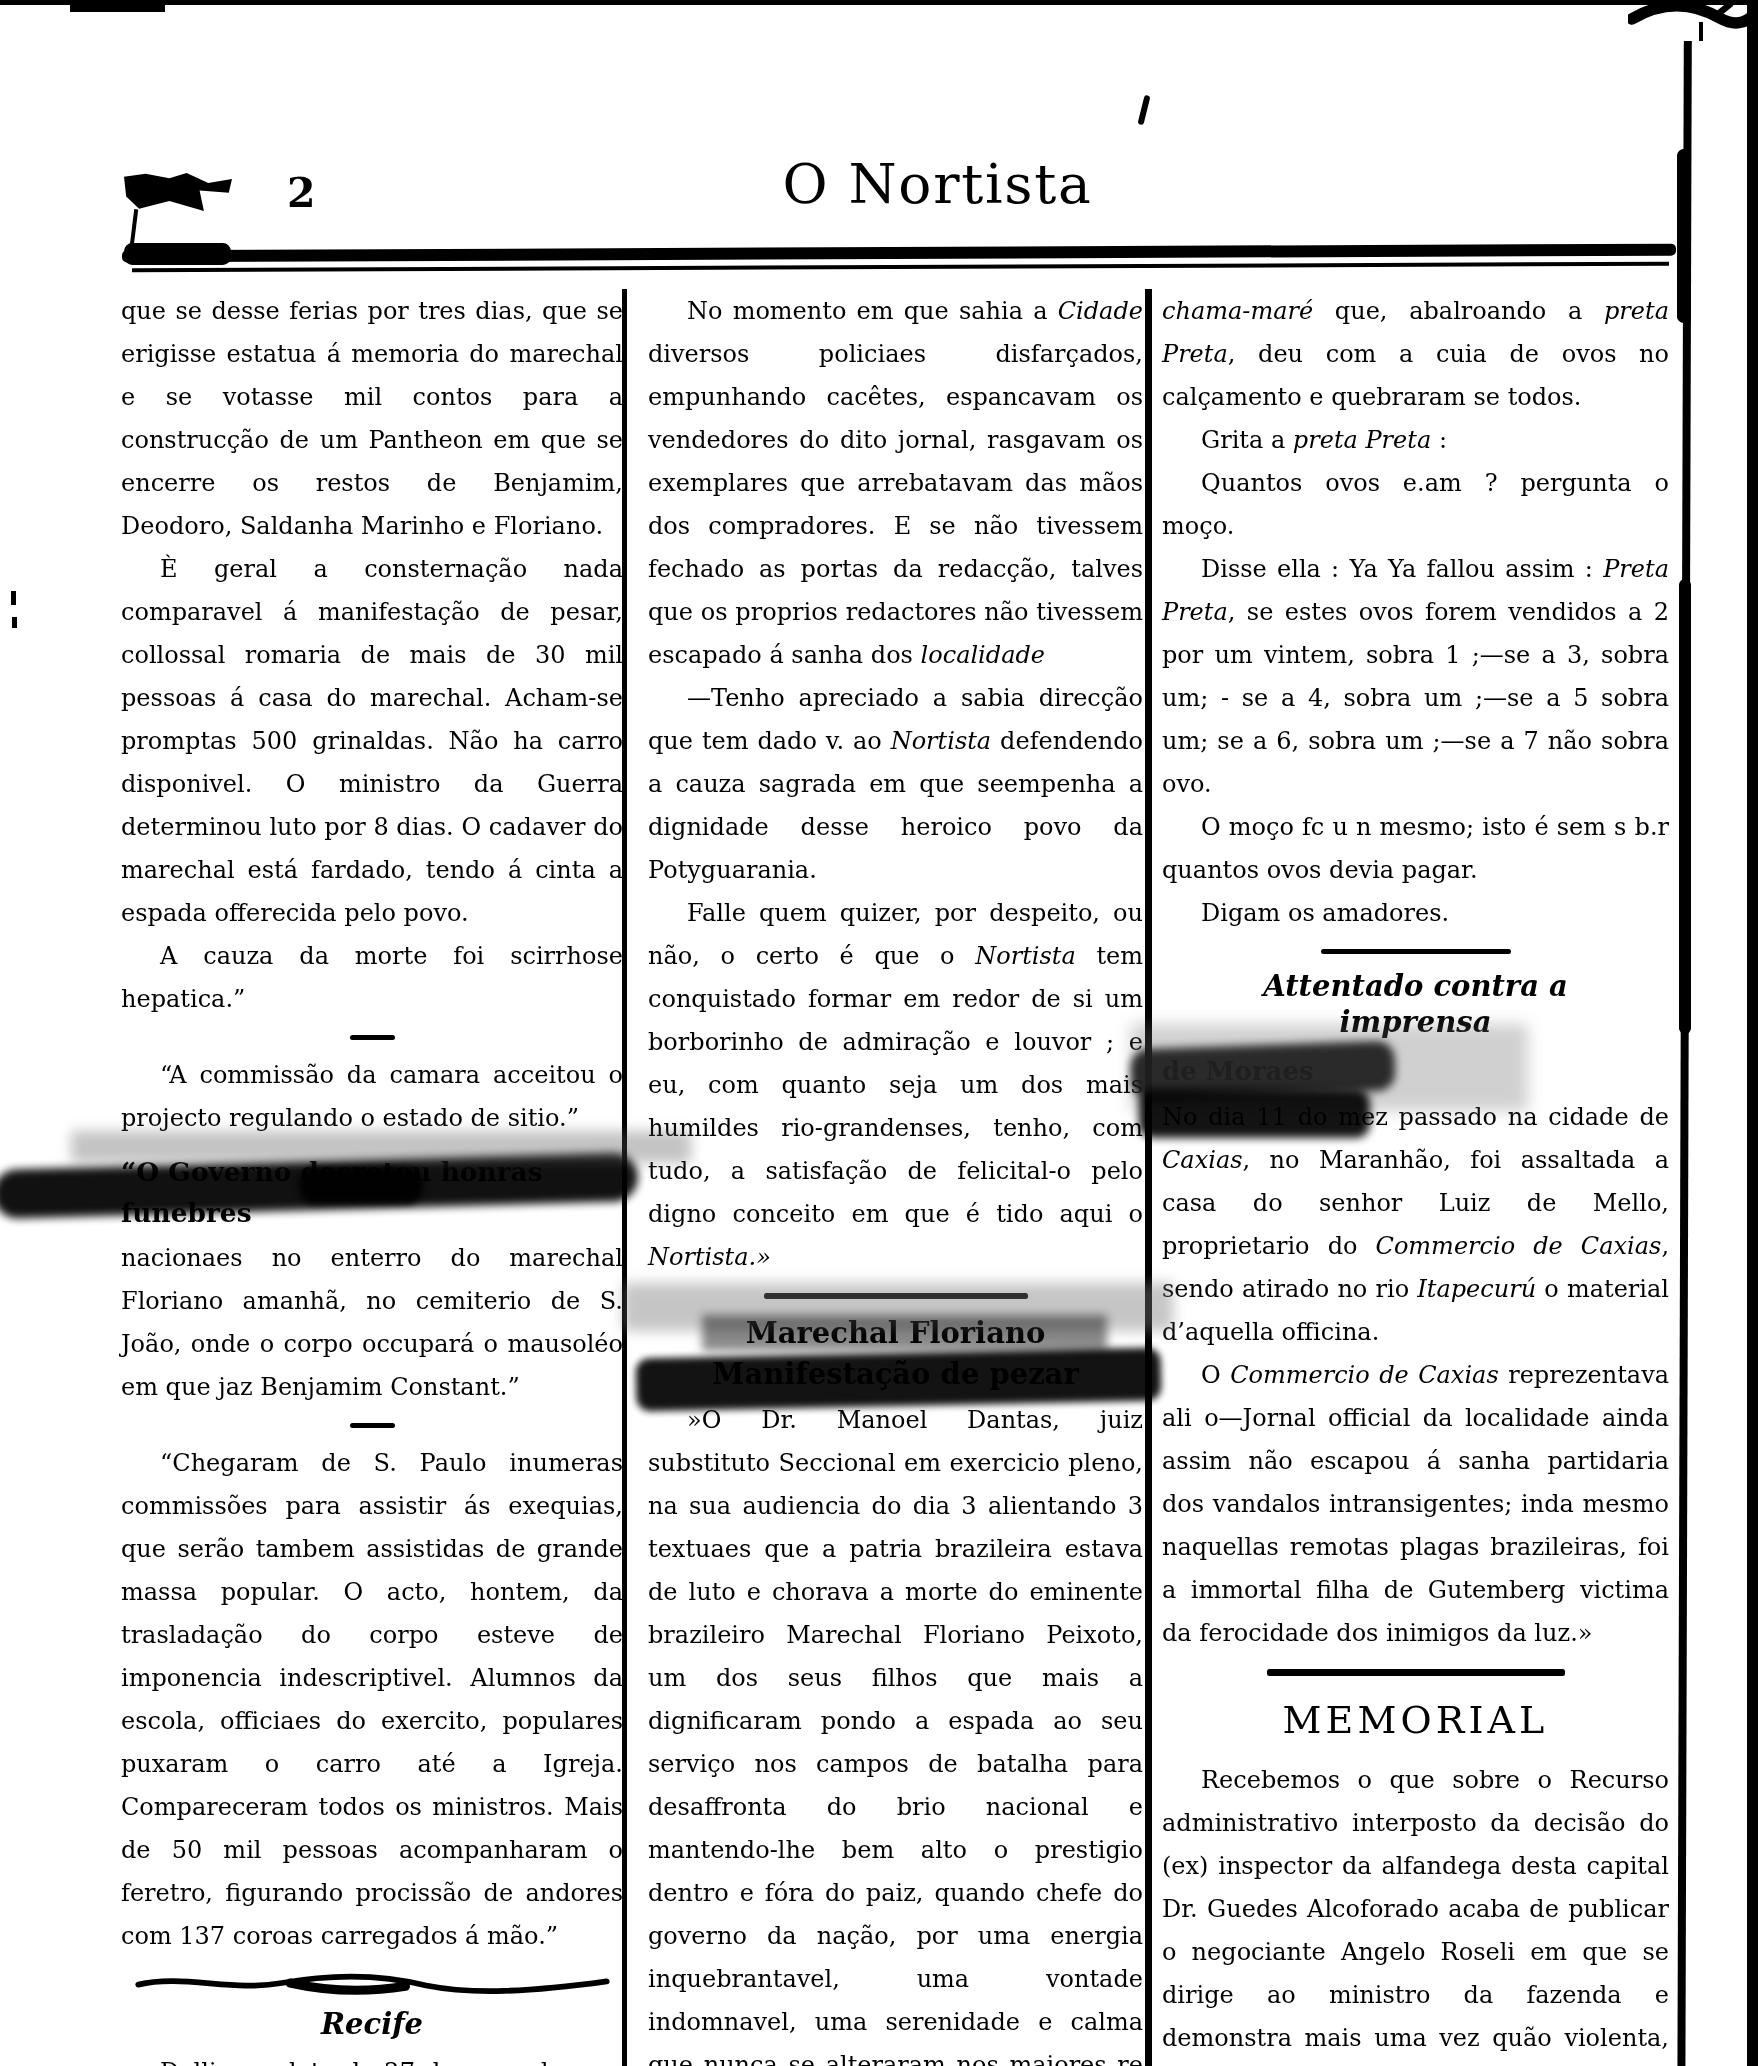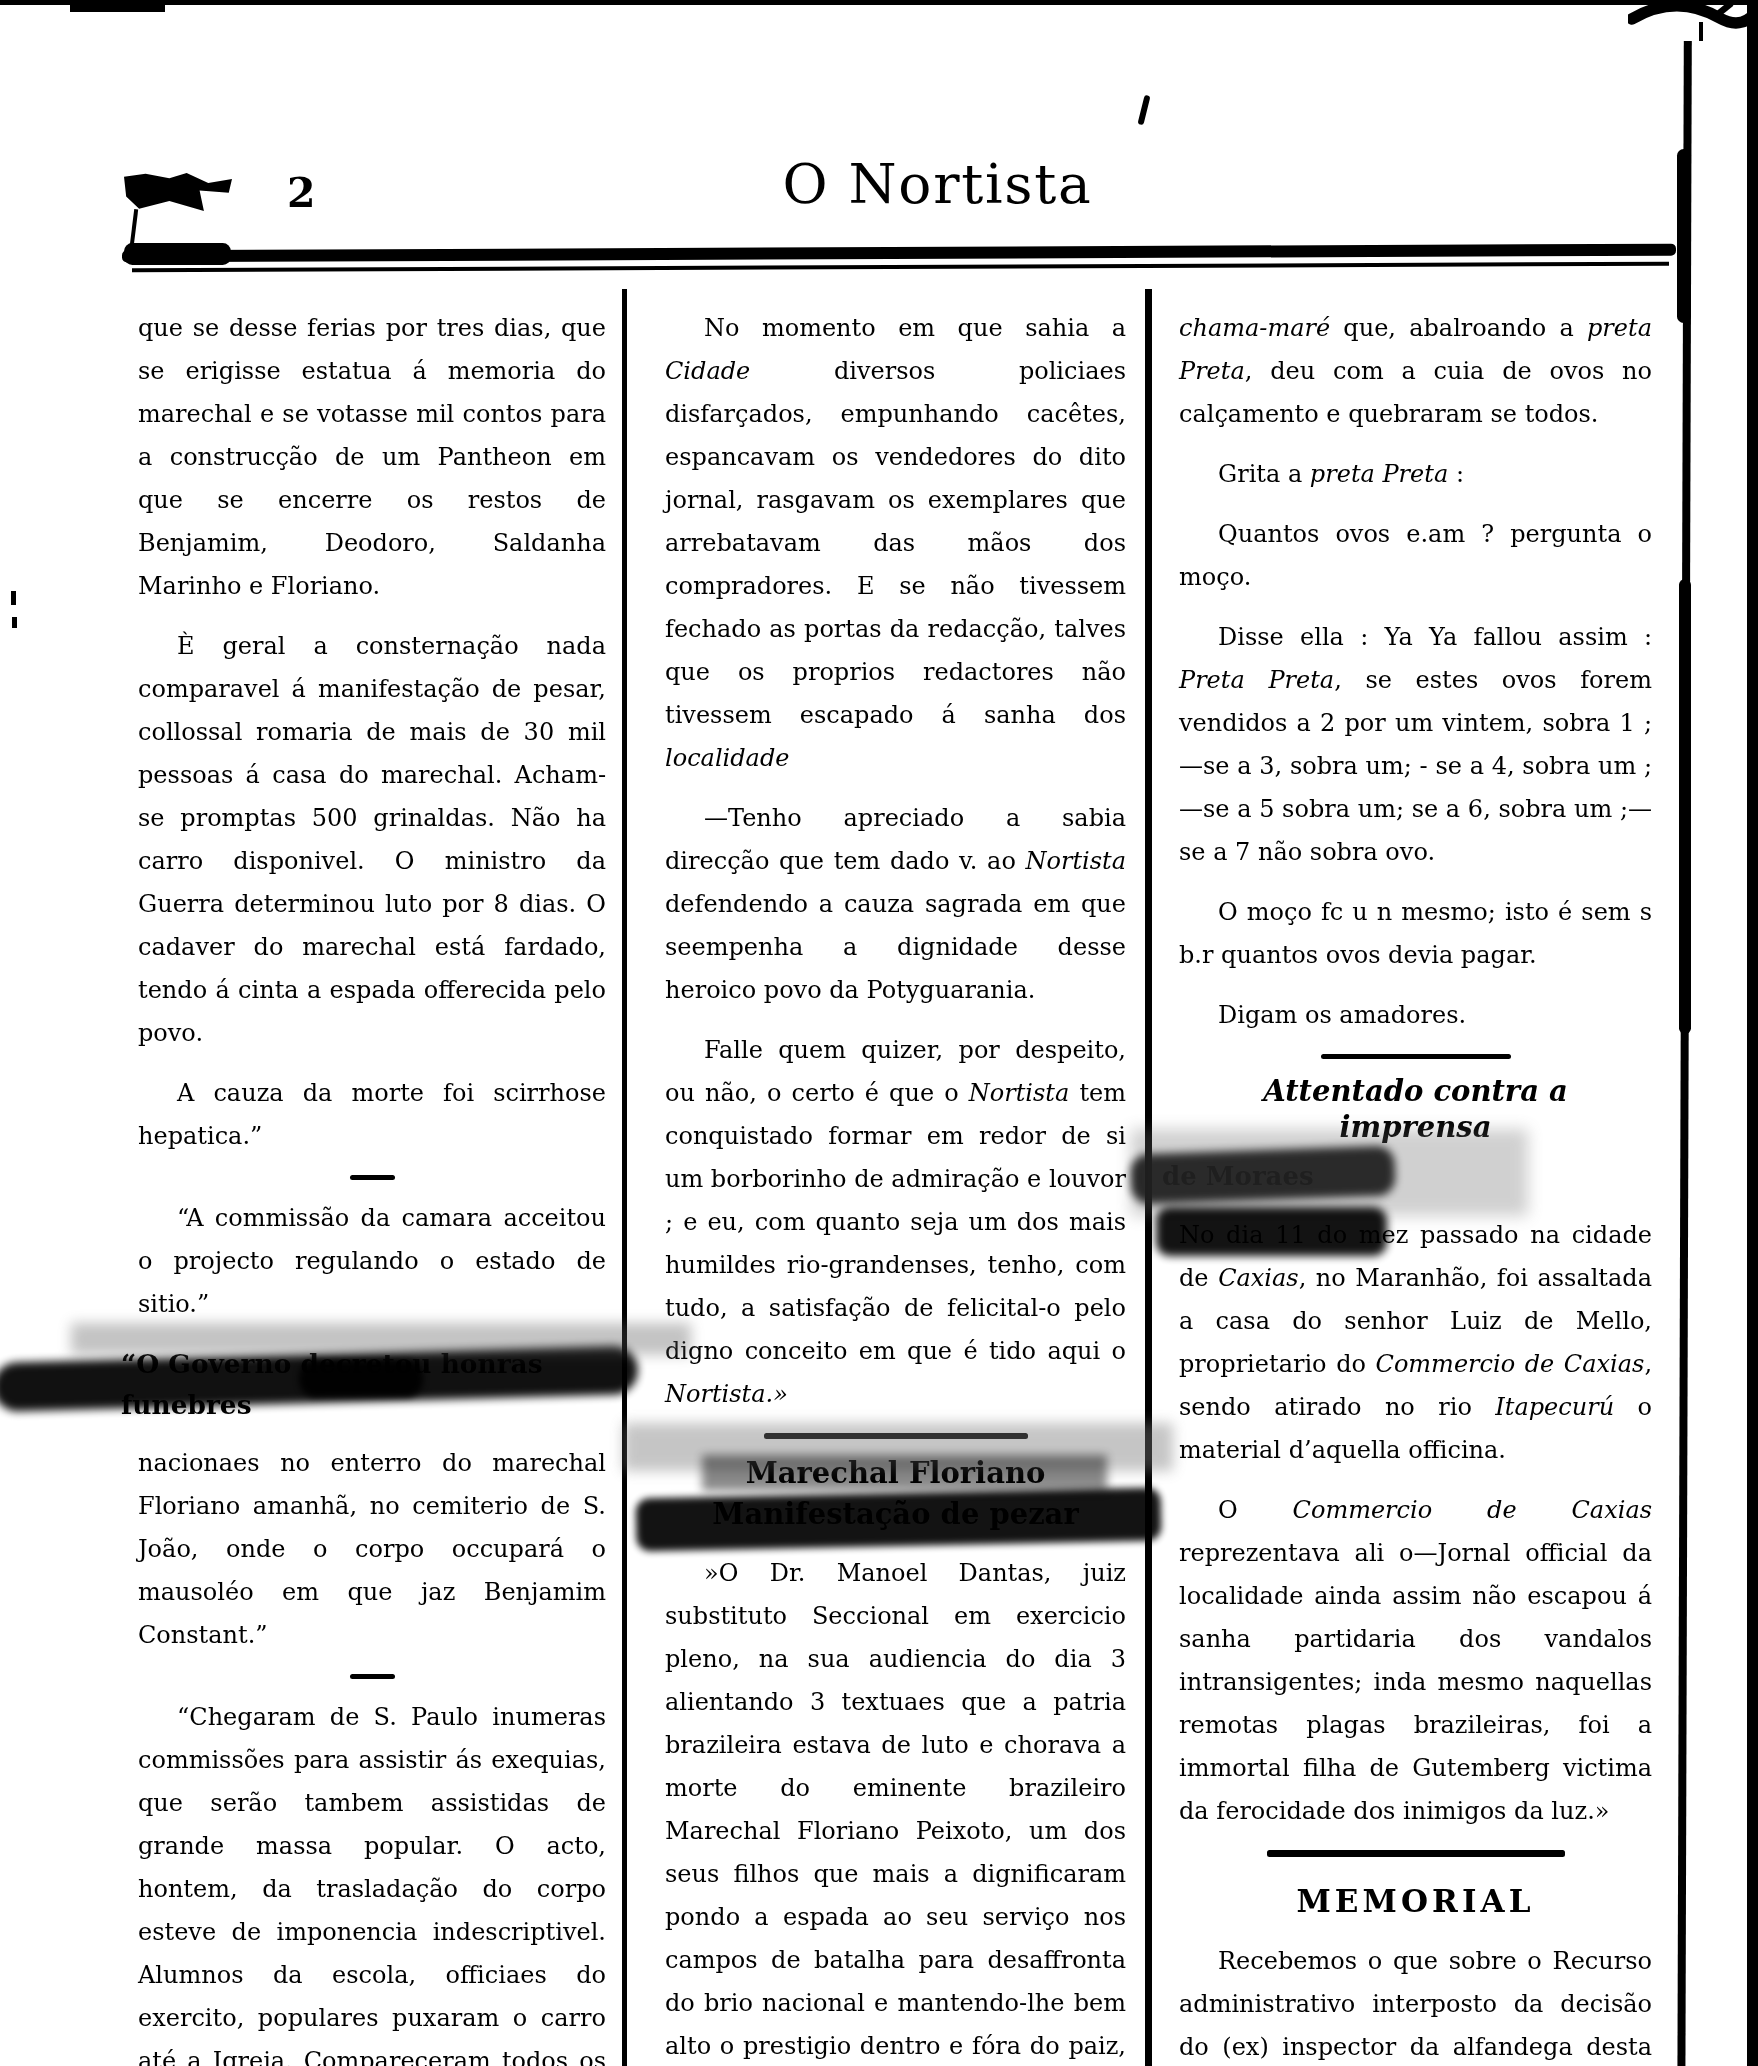--- a/index.html
+++ b/index.html
@@ -38,25 +38,25 @@
   #flag-tail{left:131px; top:209px; width:3.7px; height:53px; transform:rotate(7deg);}
   
   .col{position:absolute; top:290px; text-align:justify; font-size:24px; line-height:43px;}
   #col0{left:121px;  width:502px;}
   #col1{left:648px; width:495px;}
   #col2{left:1162px; width:507px;}
   .colsep{position:absolute; background:#000;}
   #sep-1{left:622px; top:289px; width:5.4px; height:1835px;}
   #sep-2{left:1145px; top:289px; width:6.6px; height:1967px;}
   
-  .para{margin:17px; text-indent:39px;}
+  .para{margin:0; text-indent:39px;}
   .noindent{text-indent:0;}
   .heading{text-align:center; font-weight:bold;}
   .h-bold{font-size:29px; line-height:1.25; margin:10.7px 0 8.3px;font-style:italic;}
-  .h-caps{font-size:31px; font-weight:bold; letter-spacing:4.1px; margin:23px 0 17.4px;}
+  .h-caps{font-size:38px; font-weight:normal; letter-spacing:4.1px; margin:23px 0 17.4px;}
   .rule{background:#000; margin:14px auto; border-radius:2.5px;}
   .wavy{display:block; margin:11.6px auto 3.3px;}
   
   .stain-block{position:relative; margin:10.7px 0 4.1px; font-weight:bold;}
   .stain-text{position:relative; font-size:26.4px; line-height:41px; z-index:1;}
   .blob{position:absolute; background:#000; z-index:2;}
   .s1 .stain-text{text-align:left;}
   .s1 .b1{left:-128px; top:10.7px; width:645px; height:49px; opacity:.93; filter:blur(4.1px);
           border-radius:25px; transform:rotate(-1.6deg);}
   .s1 .b2{left:-50px; top:-20px; width:620px; height:32px; background:#555; opacity:.35; filter:blur(6.6px);}

